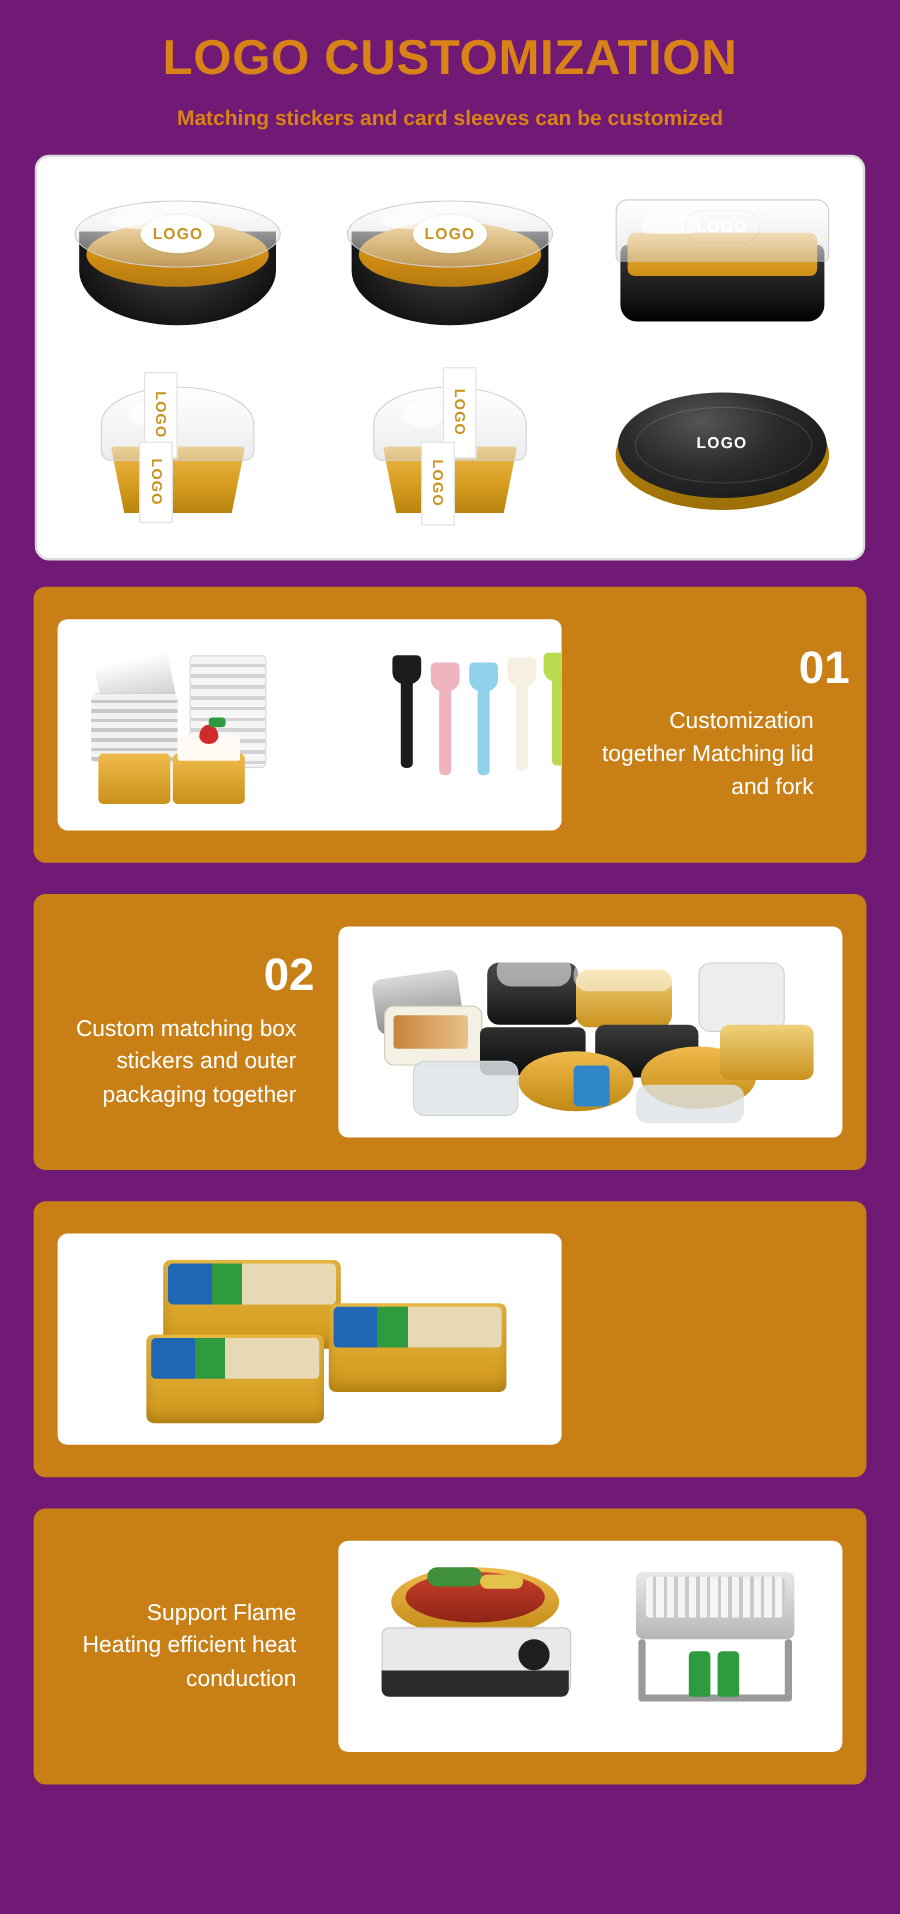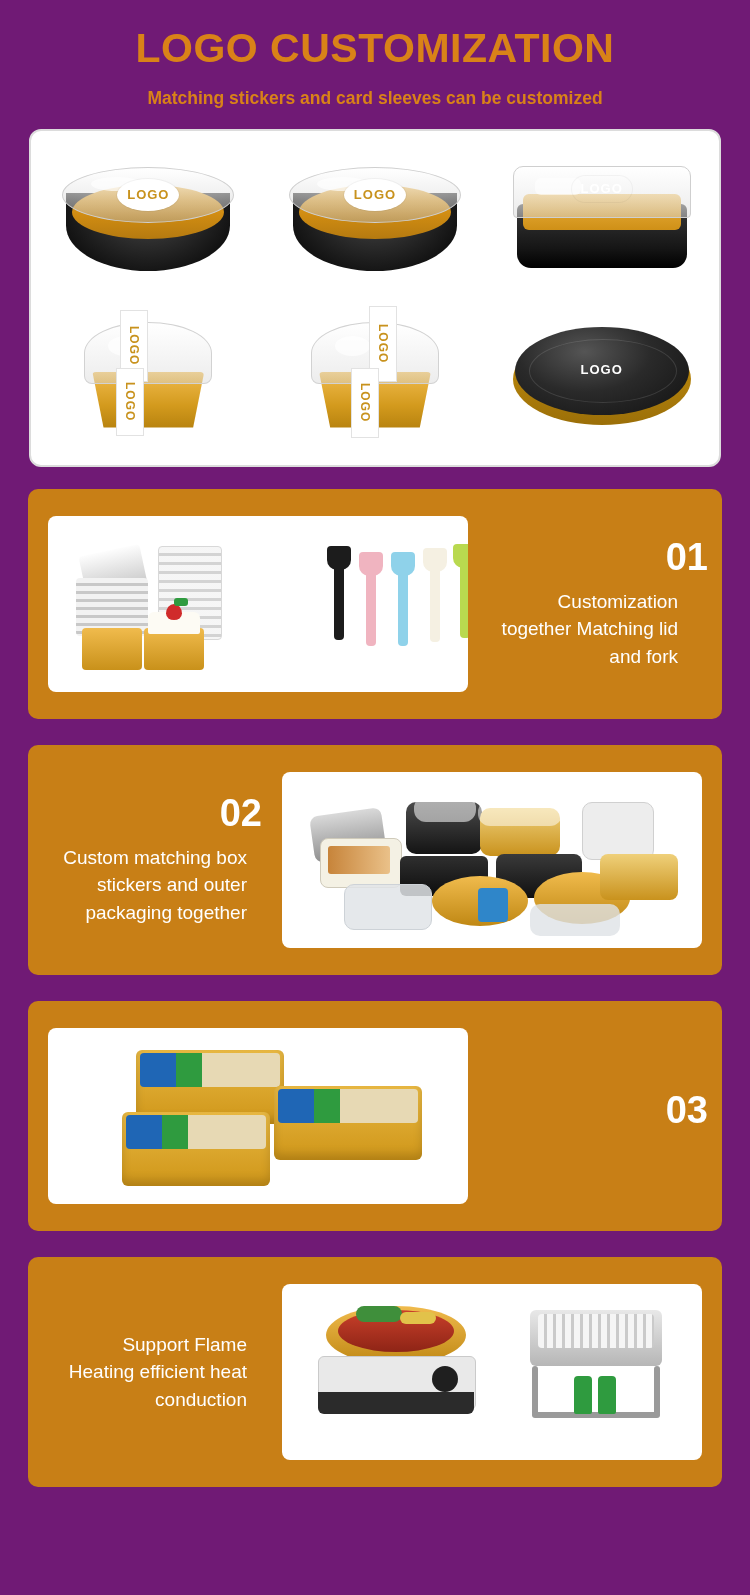--- a/index.html
+++ b/index.html
@@ -516,21 +516,20 @@
           <div class="film"></div>
         </div>
         <div class="tray" style="left:74px;top:84px;">
           <div class="film"></div>
         </div>
         <div class="tray" style="left:226px;top:58px;">
           <div class="film"></div>
         </div>
       </div>
       <div class="text">
-        <div class="num">03</div>
       </div>
     </div>
 
     <div class="feature img-right">
       <div class="photo">
 
         <div class="blob" style="left:44px;top:22px;width:140px;height:58px;background:linear-gradient(180deg,#f0bb4d,#c08814);border-radius:50%;"></div>
         <div class="blob" style="left:56px;top:26px;width:116px;height:42px;background:linear-gradient(180deg,#c9402a,#8e2416);border-radius:50%;"></div>
         <div class="blob" style="left:74px;top:22px;width:46px;height:16px;background:#3f8f3b;border-radius:8px;"></div>
         <div class="blob" style="left:118px;top:28px;width:36px;height:12px;background:#e2c24a;border-radius:6px;"></div>

